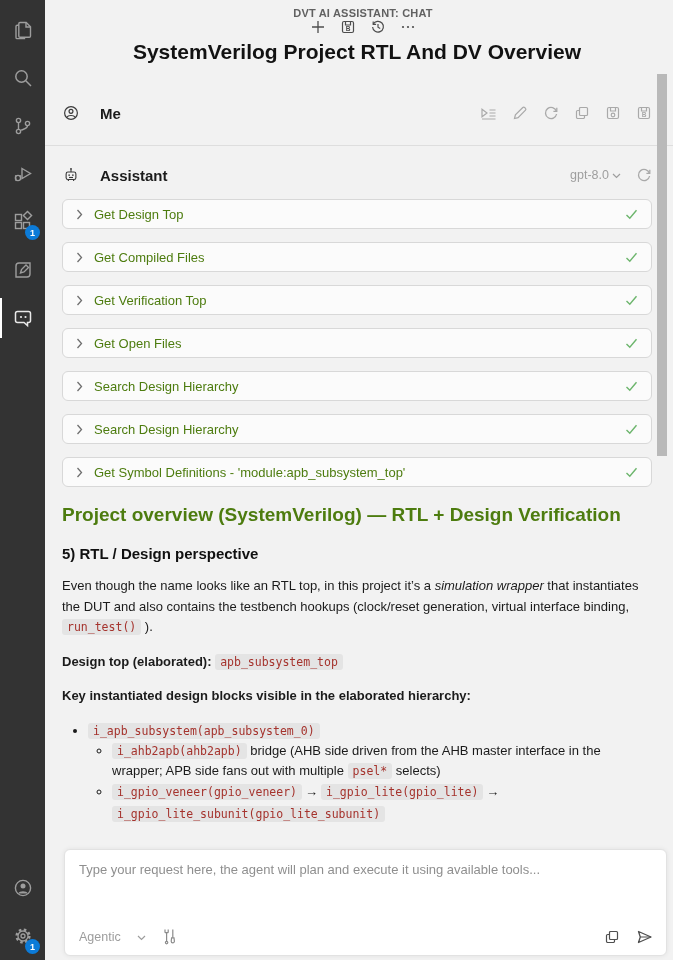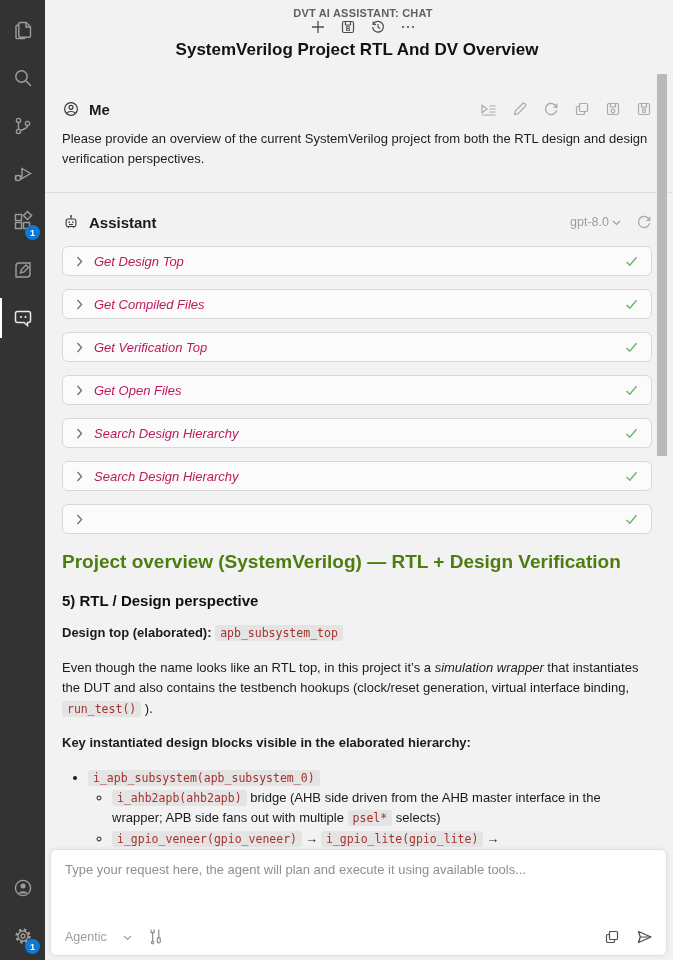--- a/index.html
+++ b/index.html
@@ -41,66 +41,66 @@
   }
   .panel-title {
     flex:1; font-size:11px; font-weight:bold; color:#616161; letter-spacing:.2px;
   }
   .panel-actions { display:flex; align-items:center; gap:14px; color:#4d4d4d; }
   .panel-actions .icon-btn { cursor:pointer; display:flex; }
 
   .content { padding:0 21px 0 17px; }
 
   .chat-title {
-    text-align:center; font-size:17px; font-weight:bold; color:#121212;
+    text-align:center; font-size:21px; font-weight:bold; color:#121212;
     margin:13px 0 40px 0;
   }
 
-  .msg-header { display:flex; align-items:center; gap:9px; color:#1b1b1b;text-align:right; }
+  .msg-header { display:flex; align-items:center; gap:20px; color:#1b1b1b;text-align:right; }
   .msg-header .who { font-size:15px; font-weight:bold; }
   .msg-header .hdr-icon { color:#3a3a3a; display:flex; }
   .msg-toolbar { margin-left:auto; display:flex; align-items:center; gap:15px; color:#a9a9a9; }
   .msg-toolbar .icon-btn { display:flex; cursor:pointer; }
 
   .user-message { font-size:13px; line-height:20px; margin:11px 0 0 0; color:#1d1d1d; }
 
   .divider { border-top:1px solid #dedede; margin:23px -21px 0 -17px; }
 
   .assistant-header { margin-top:20px; }
   .model-label { font-size:12.5px; color:#9e9e9e; display:flex; align-items:center; gap:3px; cursor:pointer; }
   .assistant-refresh { color:#a9a9a9; display:flex; cursor:pointer; }
 
   .tool-cards { margin-top:15px; }
   .tool-card {
     height:30px; background:#fbfbfb; border:1px solid #d8d8d8; border-radius:6px;
     display:flex; align-items:center; gap:11px; padding:0 13px; margin-bottom:13px;
     cursor:pointer;
   }
   .tool-card .chev { color:#6f6f6f; display:flex; }
-  .tool-card .tool-label { font-size:13px; color:#be185d;font-style:italic; }
+  .tool-card .tool-label { font-size:13px; color:#4d7c0f; }
   .tool-card .check { margin-left:auto; color:#6cb56c; display:flex; }
 
   .md h1 { font-size:19px; font-weight:bold; margin:17px 0 0 0; color:#4d7c0f; }
   .md h2 { font-size:15px; font-weight:bold; margin:19px 0 0 0; color:#101010; }
   .md p  { font-size:13px; line-height:20.5px; margin:14px 0 0 0; }
   .md .bold { font-weight:bold; }
   .md em { font-style:italic; }
   code.chip {
     font-family:"DejaVu Sans Mono", monospace; font-size:11.5px;
     background:#e4e4e4; color:#a5332d; padding:1px 5px; border-radius:3px;
   }
   .md ul { margin:14px 0 0 0; padding-left:26px; font-size:13px; line-height:20px; }
   .md ul ul { margin:0; padding-left:24px; list-style-type:circle; }
   .md li { margin:0 0 1px 0; }
   .arrow { margin:0 3px; }
   .clipped { display:block; margin-top:2px; }
 
   
   .composer {
-    position:absolute; left:5px; right:6px; bottom:4px; height:107px;
+    position:absolute; left:19px; right:6px; bottom:4px; height:107px;
     background:#ffffff; border:1px solid #e2e2e2; border-radius:6px;
     box-shadow:0 0 5px rgba(0,0,0,.07);
   }
   .composer textarea {
     width:100%; height:58px; border:none; outline:none; resize:none; background:transparent;
     font-family:"Liberation Sans", sans-serif; font-size:13px; color:#333;
     padding:12px 14px 0 14px;
   }
   .composer textarea::placeholder { color:#8f8f8f; }
   .composer-row {
@@ -291,21 +291,20 @@
           </span>
           <span class="icon-btn">
             <svg width="16" height="16" viewBox="0 0 16 16" fill="none" stroke="currentColor" stroke-width="1.2">
               <rect x="2.5" y="2.5" width="11" height="11" rx="1.5"></rect>
               <path d="M5.5 2.5v3.5h5V2.5"></path>
               <text x="8" y="11.7" font-size="6.5" text-anchor="middle" fill="currentColor" stroke="none" font-family="Liberation Sans, sans-serif" font-weight="bold">B</text>
             </svg>
           </span>
         </span>
       </div>
-      <p class="user-message">Please provide an overview of the current SystemVerilog project from both the RTL design and design verification perspectives.</p>
 
       <div class="divider"></div>
 
       <div class="msg-header assistant-header">
         <span class="hdr-icon">
           <svg width="18" height="18" viewBox="0 0 24 24" fill="none" stroke="currentColor" stroke-width="1.5">
             <circle cx="12" cy="4" r="1.3" fill="currentColor" stroke="none"></circle>
             <path d="M12 5.4V8"></path>
             <rect x="5.5" y="8" width="13" height="10" rx="2.5"></rect>
             <circle cx="9.5" cy="12.2" r="1.1" fill="currentColor" stroke="none"></circle>
@@ -411,39 +410,40 @@
                 <path d="M1.5 6l3.3 3.3L11.5 1.2"></path>
               </svg>
             </span>
         </div>
         <div class="tool-card">
           <span class="chev">
               <svg width="7" height="11" viewBox="0 0 7 11" fill="none" stroke="currentColor" stroke-width="1.3">
                 <path d="M1.5 1l4 4.5-4 4.5"></path>
               </svg>
             </span>
+          <span class="tool-label">Get Symbol Definitions - 'module:apb_subsystem_top'</span>
           <span class="check">
               <svg width="13" height="11" viewBox="0 0 13 11" fill="none" stroke="currentColor" stroke-width="1.4">
                 <path d="M1.5 6l3.3 3.3L11.5 1.2"></path>
               </svg>
             </span>
         </div>
       </div>
 
       <div class="md">
         <h1>Project overview (SystemVerilog) — RTL + Design Verification</h1>
         <h2>5) RTL / Design perspective</h2>
 
         <p>
+          <span>Even though the name looks like an RTL top, in this project it’s a </span><em>simulation wrapper</em><span> that instantiates the DUT and also contains the testbench hookups (clock/reset generation, virtual interface binding, </span><code class="chip">run_test()</code><span> ).</span>
+        </p>
+
+        <p>
           <span class="bold">Design top (elaborated): </span>
           <code class="chip">apb_subsystem_top</code>
-        </p>
-
-        <p>
-          <span>Even though the name looks like an RTL top, in this project it’s a </span><em>simulation wrapper</em><span> that instantiates the DUT and also contains the testbench hookups (clock/reset generation, virtual interface binding, </span><code class="chip">run_test()</code><span> ).</span>
         </p>
 
         <p class="bold">Key instantiated design blocks visible in the elaborated hierarchy:</p>
 
         <ul>
           <li>
             <code class="chip">i_apb_subsystem(apb_subsystem_0)</code>
             <ul>
               <li>
                 <code class="chip">i_ahb2apb(ahb2apb)</code><span> bridge (AHB side driven from the AHB master interface in the wrapper; APB side fans out with multiple </span><code class="chip">psel*</code><span> selects)</span>

